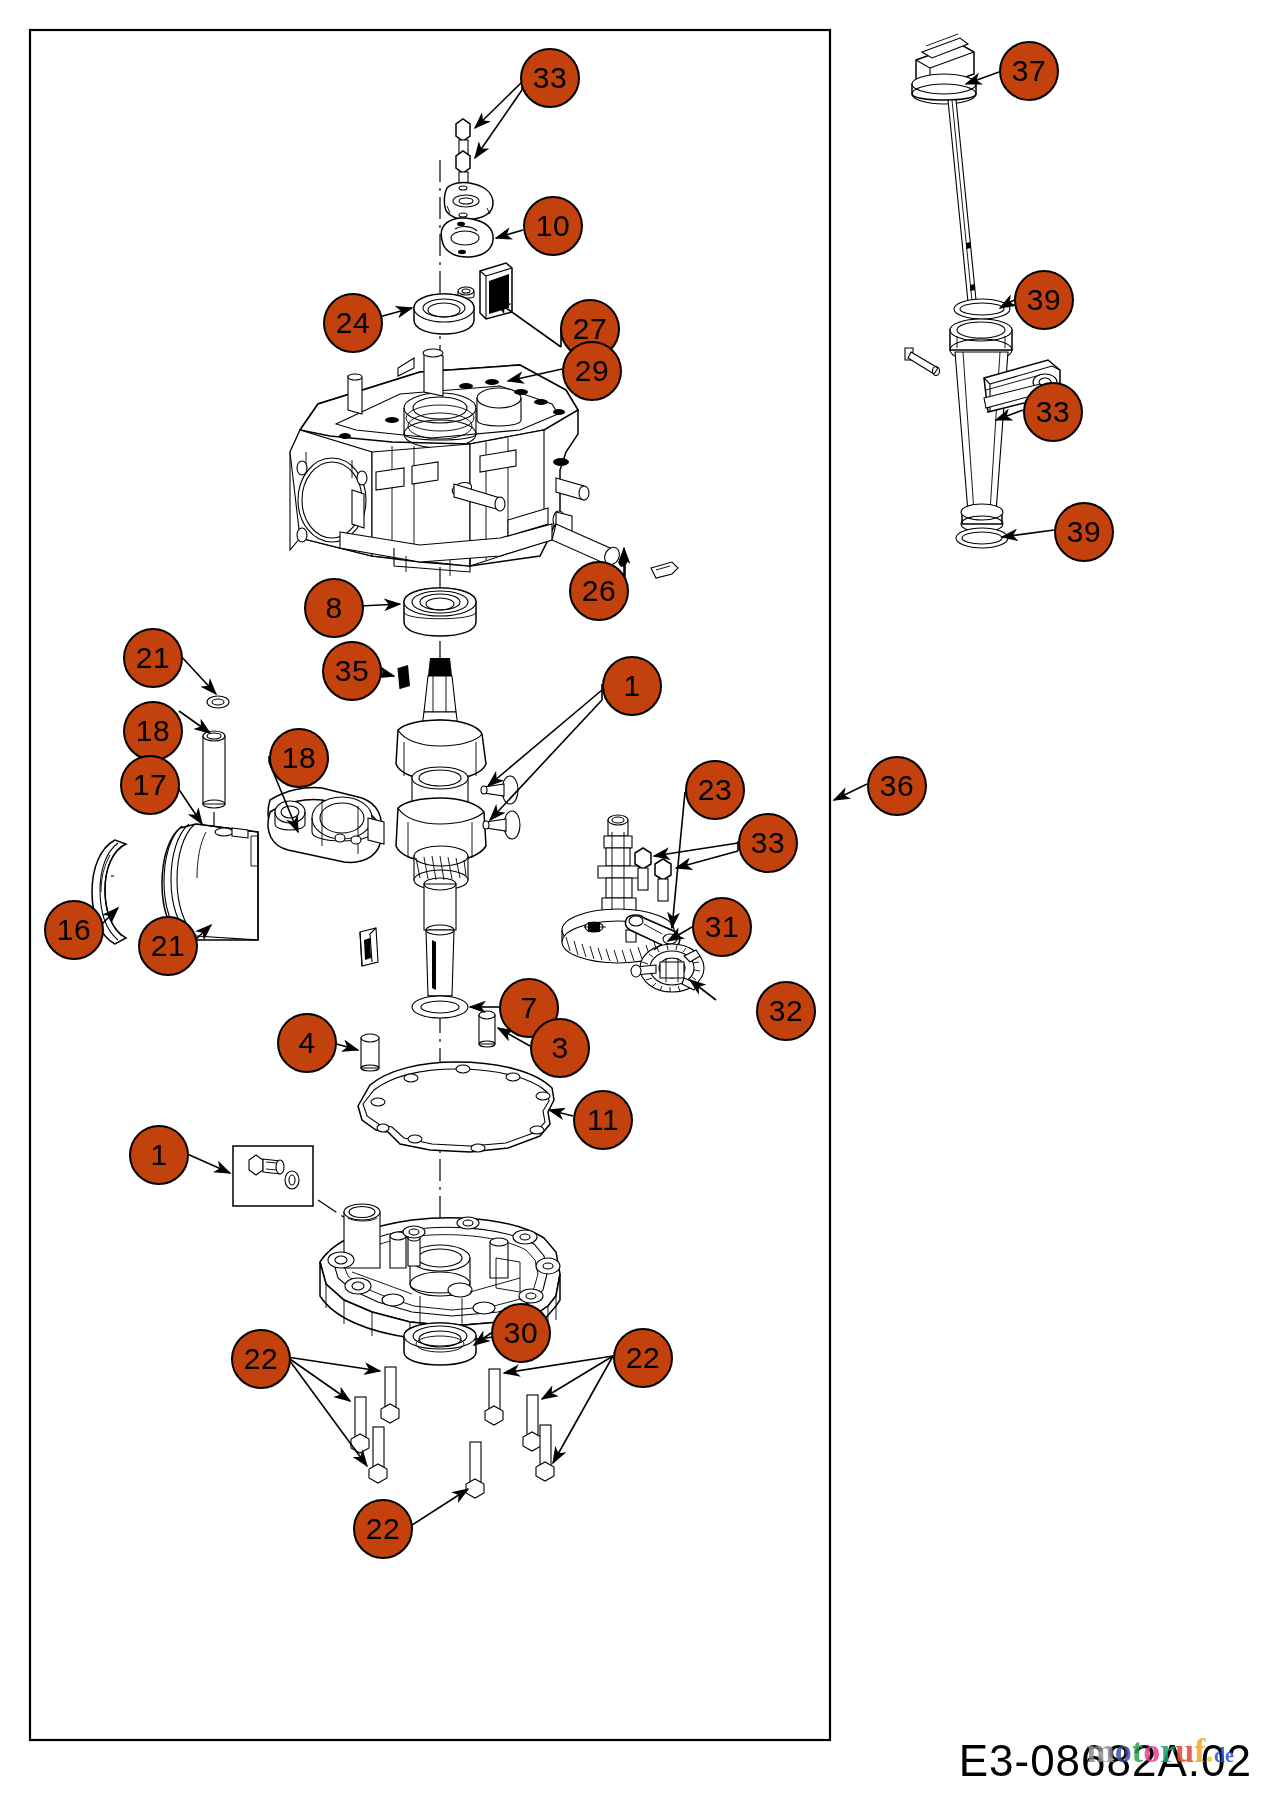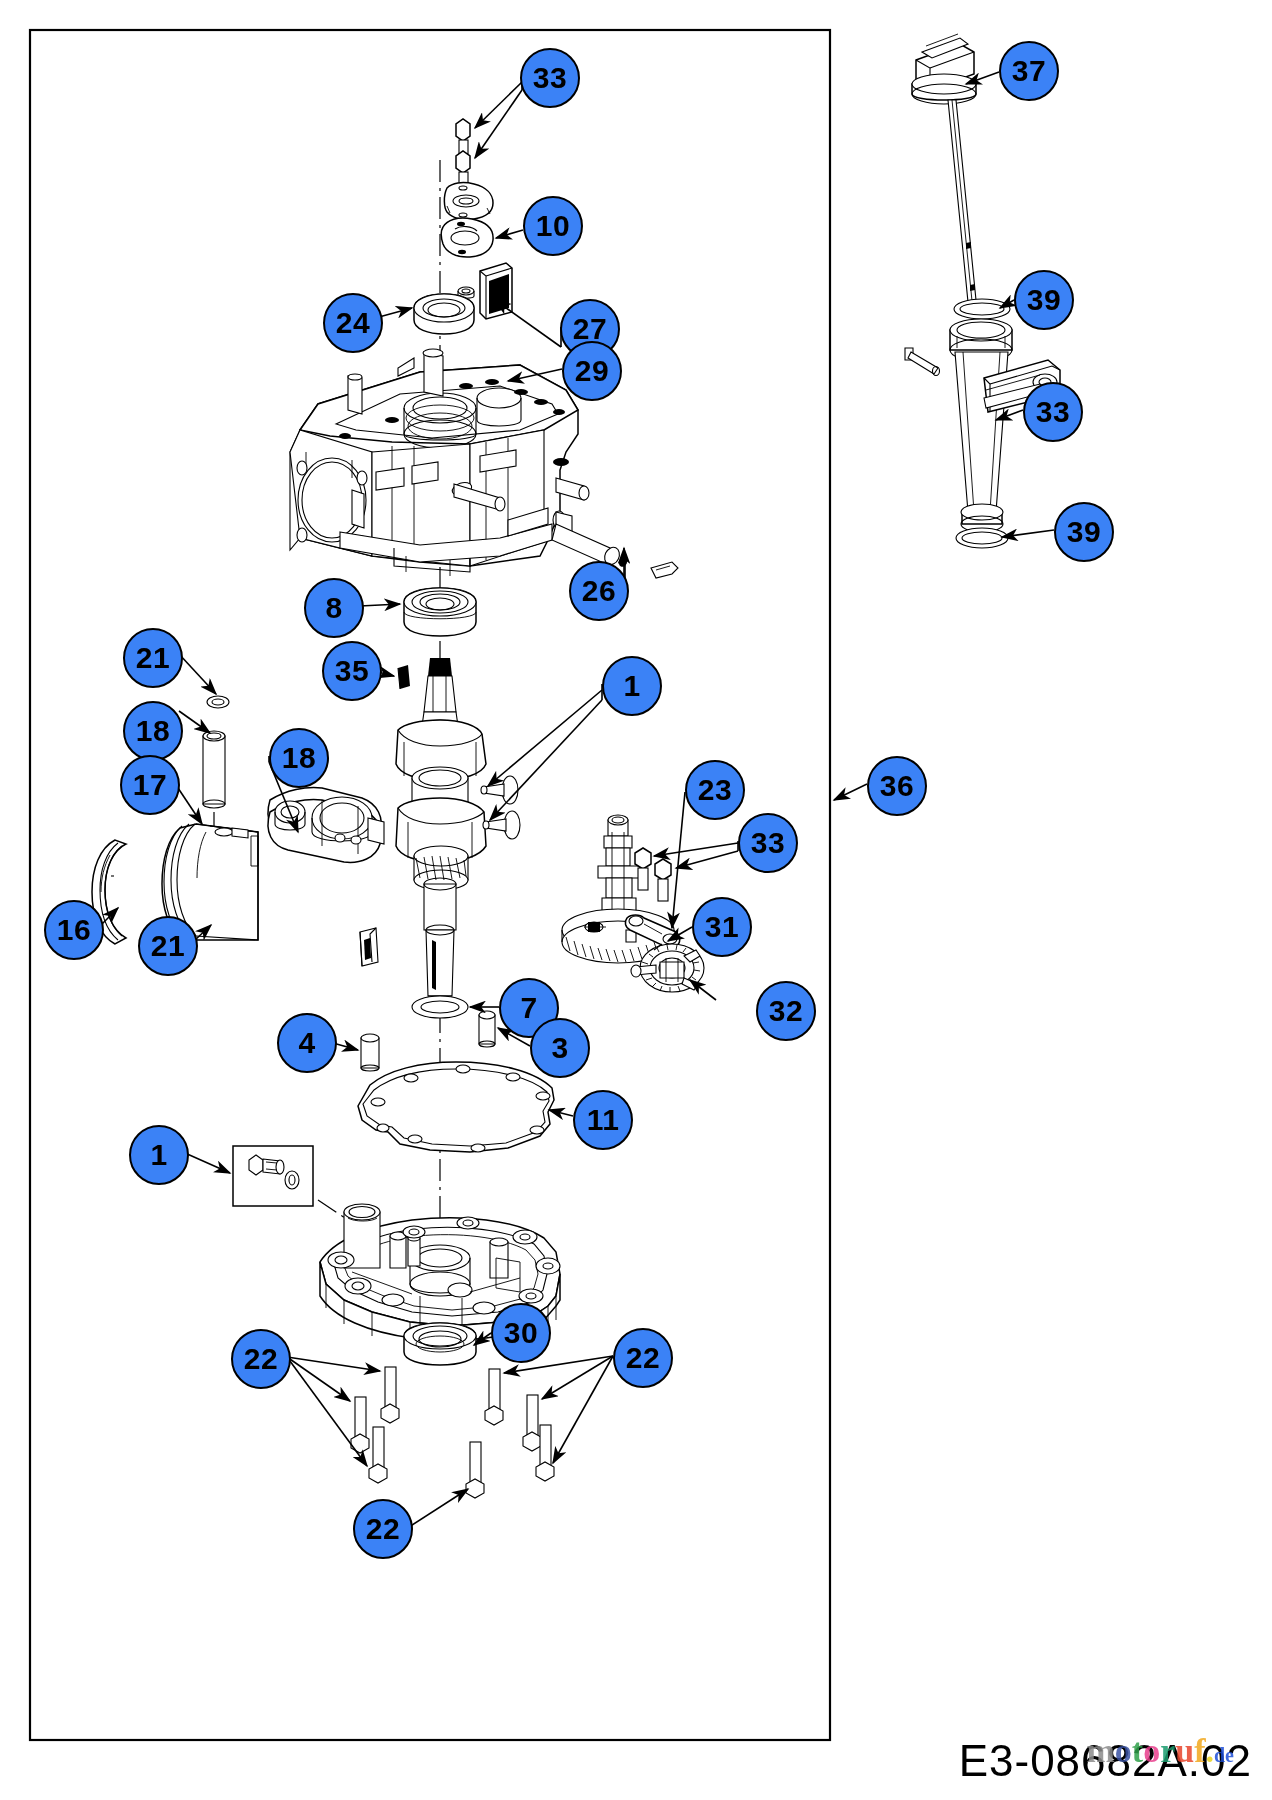--- a/index.html
+++ b/index.html
@@ -1,21 +1,21 @@
 <!DOCTYPE html>
 <html><head>
 <meta charset="utf-8">
 <style>
   html,body{margin:0;padding:0;background:#ffffff;}
   body{font-family:"Liberation Sans",sans-serif;}
   #page{position:relative;width:1272px;height:1800px;background:#fff;overflow:hidden;}
   #sheet{position:absolute;left:0;top:0;width:1272px;height:1800px;}
-  .cal{position:absolute;border:2.5px solid #000;border-radius:50%;background:#3b82f6;
+  .cal{position:absolute;border:2.5px solid #000;border-radius:50%;background:#c2410c;
        display:flex;align-items:center;justify-content:center;
-       font-family:"Liberation Sans",sans-serif;font-weight:700;color:#000;
+       font-family:"Liberation Sans",sans-serif;font-weight:400;color:#000;
        letter-spacing:0.5px;z-index:40;}
   .cal.sz{width:56px;height:56px;font-size:30px;}
   .code{position:absolute;right:20px;bottom:14px;font-size:44px;letter-spacing:1px;color:#000;
         font-family:"Liberation Sans",sans-serif;z-index:30;}
   .wm{position:absolute;right:38px;bottom:30px;font-size:34px;font-weight:bold;z-index:31;
       font-family:"Liberation Serif",serif;opacity:.85;pointer-events:none;}
   .wm span:nth-child(1){color:#8b8b8b}
   .wm span:nth-child(2){color:#3a53a4}
   .wm span:nth-child(3){color:#2fa04a}
   .wm span:nth-child(4){color:#e83e8c}

